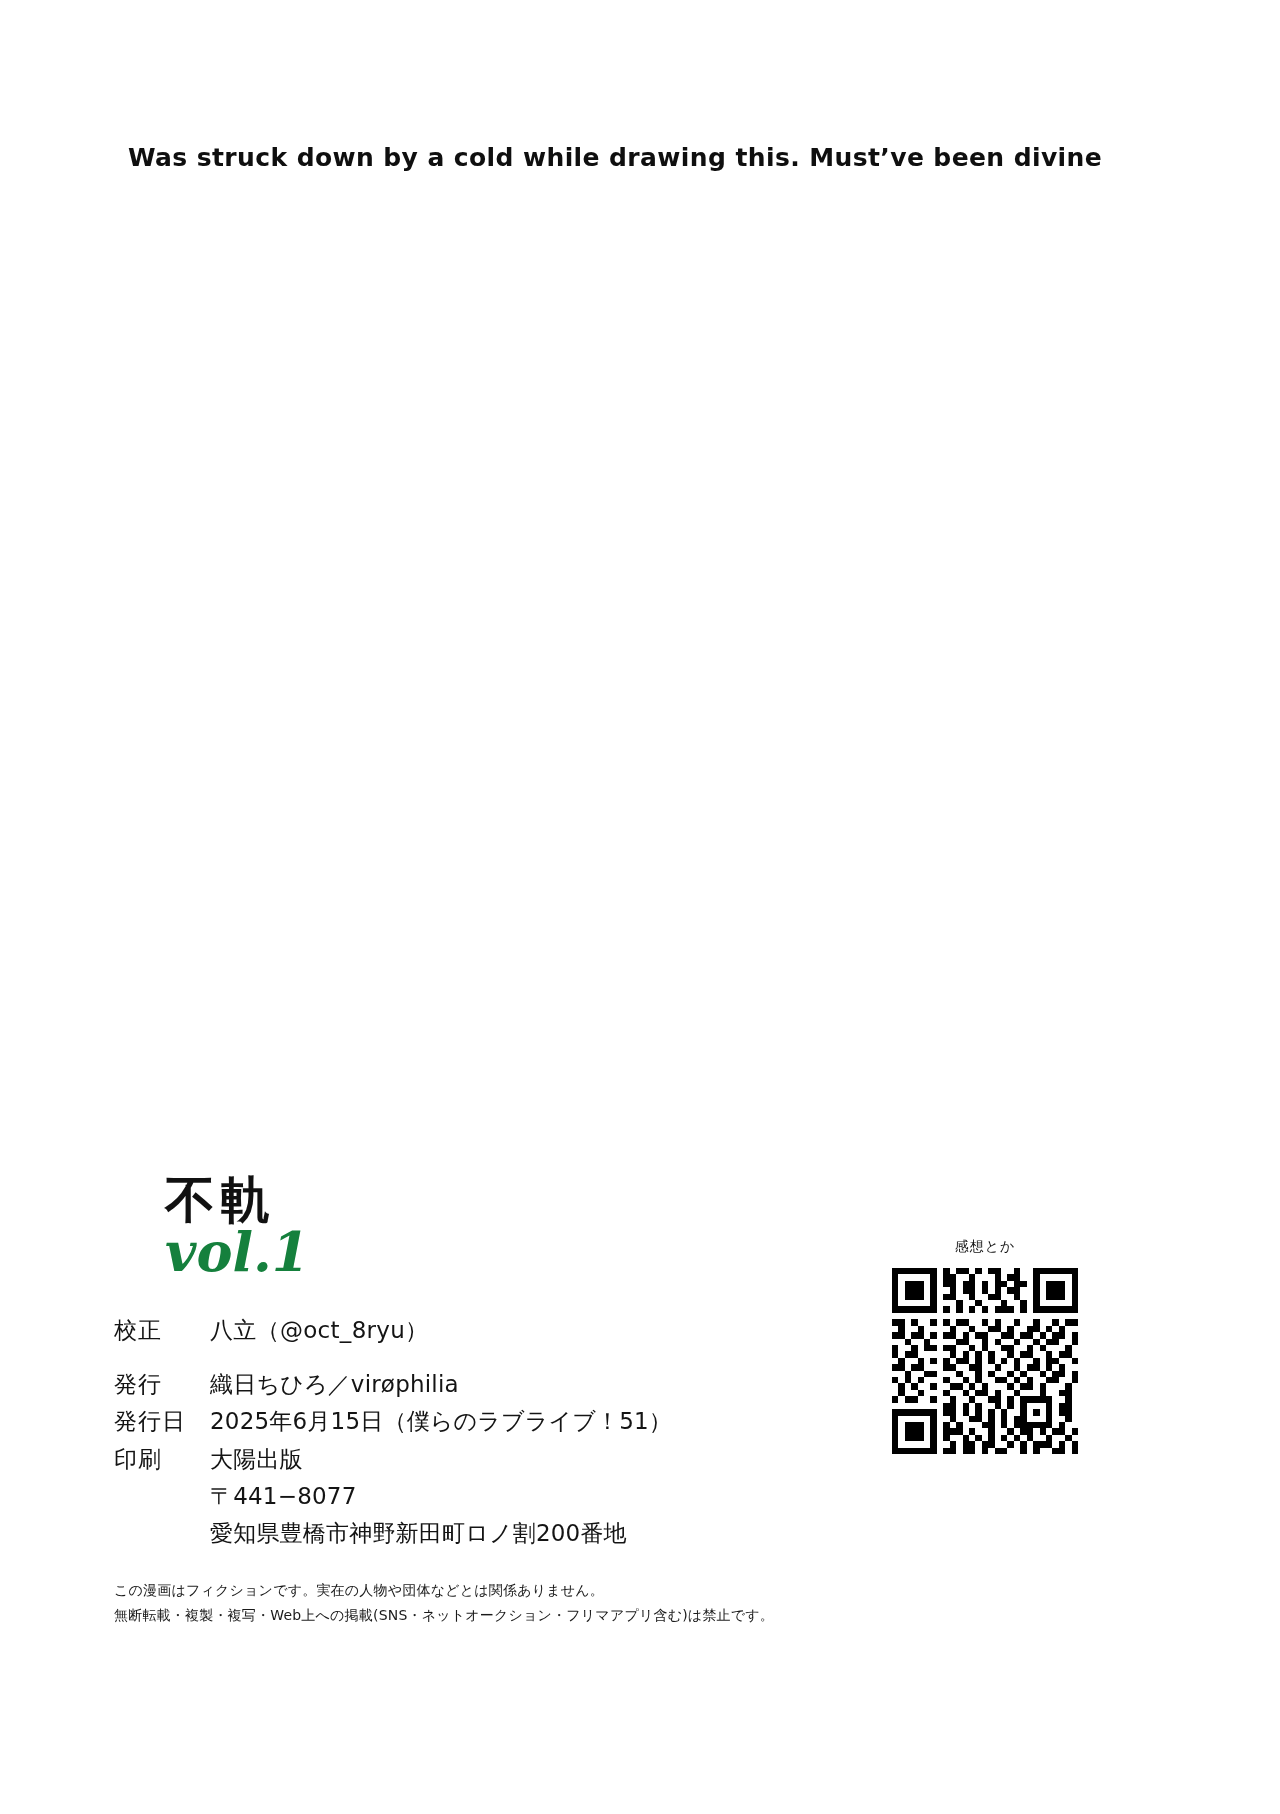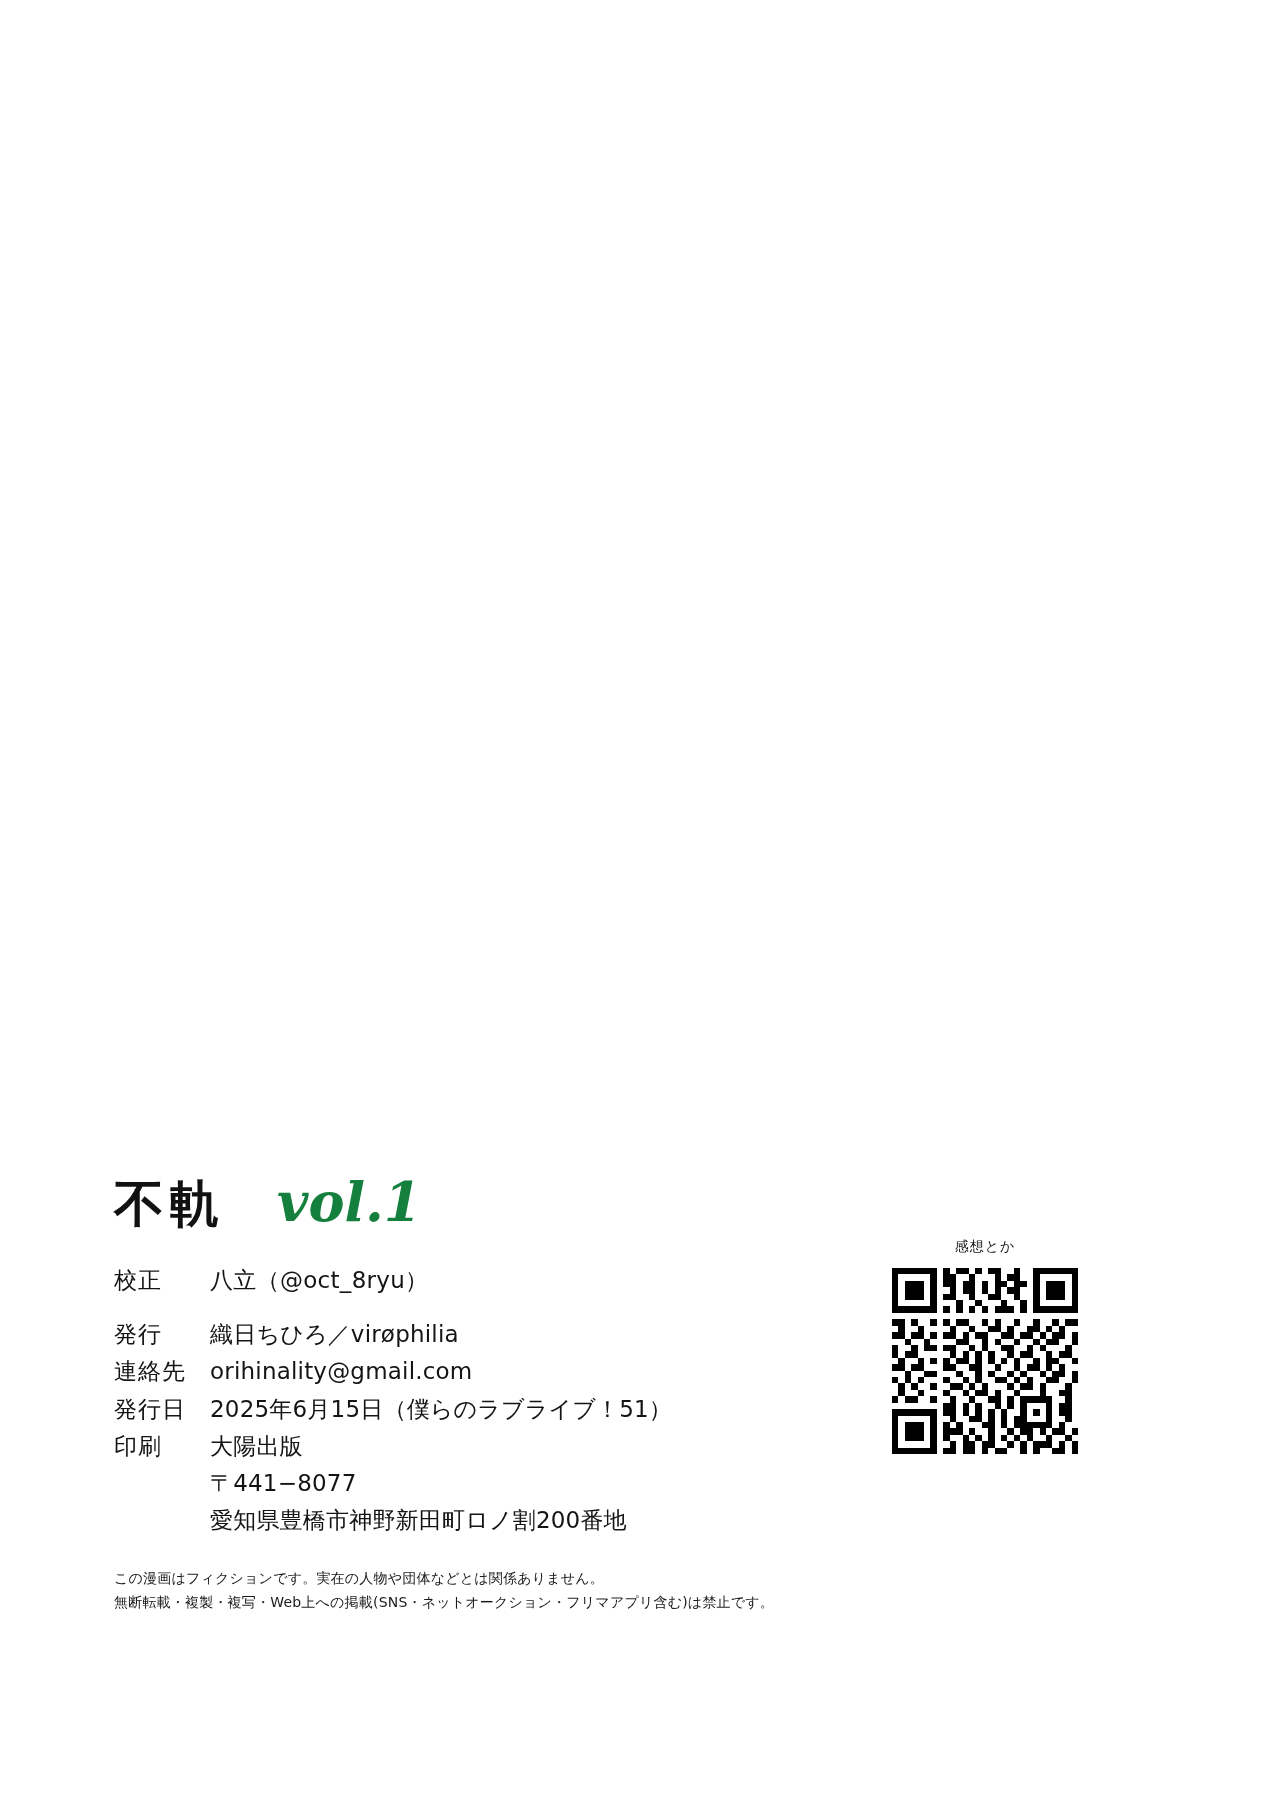--- a/index.html
+++ b/index.html
@@ -36,20 +36,21 @@
     position: absolute;
     left: 114px;
     top: 1175px;
     width: 1060px;
   }
 
   .title-row {
     display: flex;
     align-items: baseline;
     margin: 0 0 0 0;
+    flex-direction: column;
   }
   .title-jp {
     font-family: "DejaVu Serif", serif;
     font-weight: bold;
     font-size: 50px;
     letter-spacing: 6px;
     color: #111;
     line-height: 1;
   }
   .title-vol {
@@ -121,42 +122,39 @@
     height: 186px;
     margin: 0 auto;
     display: block;
     background: #fff;
   }
 </style>
 </head>
 <body>
 
 <div class="afterword">
+  <span class="ln">Was struck down by a cold while drawing this. Must’ve been divine</span>
 </div>
 
 <div class="colophon">
 
   <div class="title-row">
     <span class="title-jp">不軌</span>
     <span class="title-vol">vol.1</span>
   </div>
 
   <div class="credit-row">
     <span class="credit-label">校正</span>
     <span class="credit-value">八立（@oct_8ryu）</span>
   </div>
 
   <div class="info-block">
     <div class="info-line">
       <span class="info-label">発行</span>
       <span class="info-value">織日ちひろ／virøphilia</span>
-    </div>
-    <div class="info-line">
-      <span class="info-label">連絡先</span>
-      <span class="info-value">orihinality@gmail.com</span>
     </div>
     <div class="info-line">
       <span class="info-label">発行日</span>
       <span class="info-value">2025年6月15日（僕らのラブライブ！51）</span>
     </div>
     <div class="info-line">
       <span class="info-label">印刷</span>
       <span class="info-value">大陽出版</span>
     </div>
     <div class="info-line">

